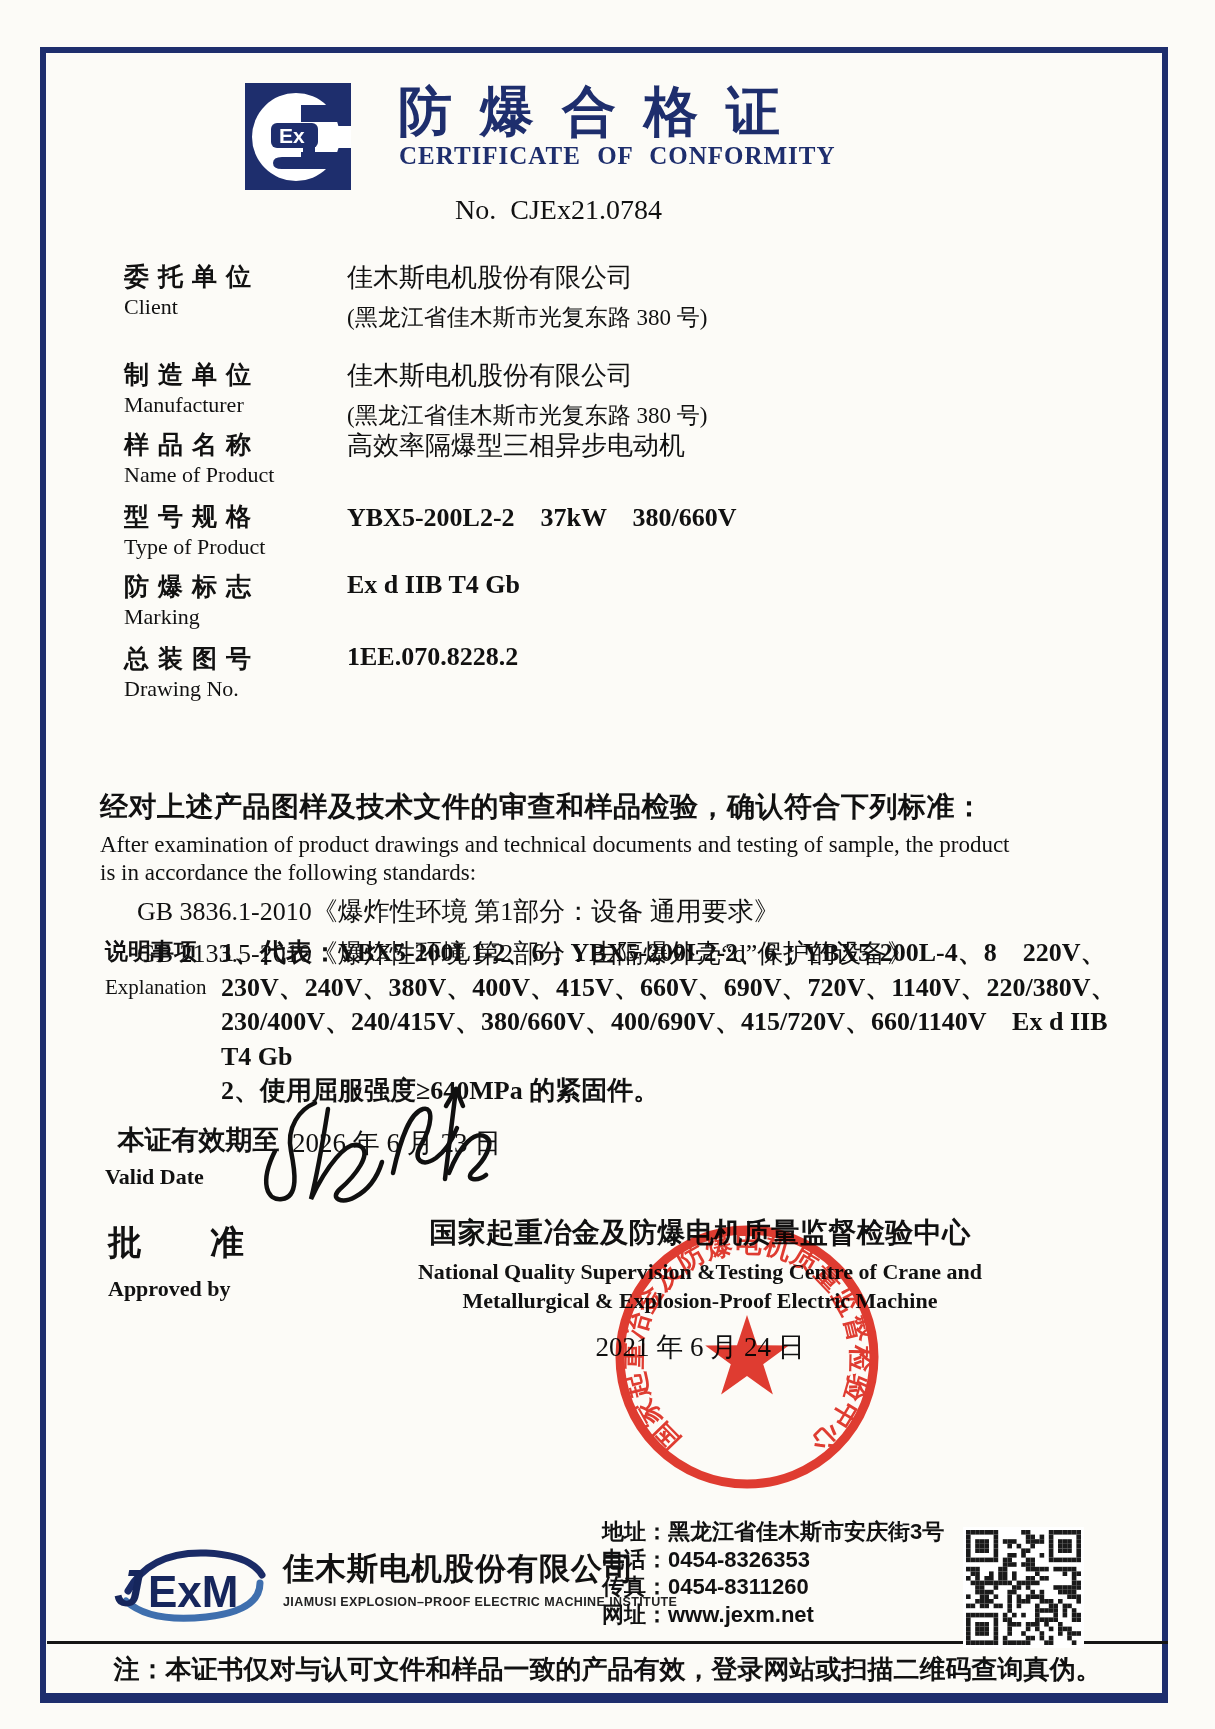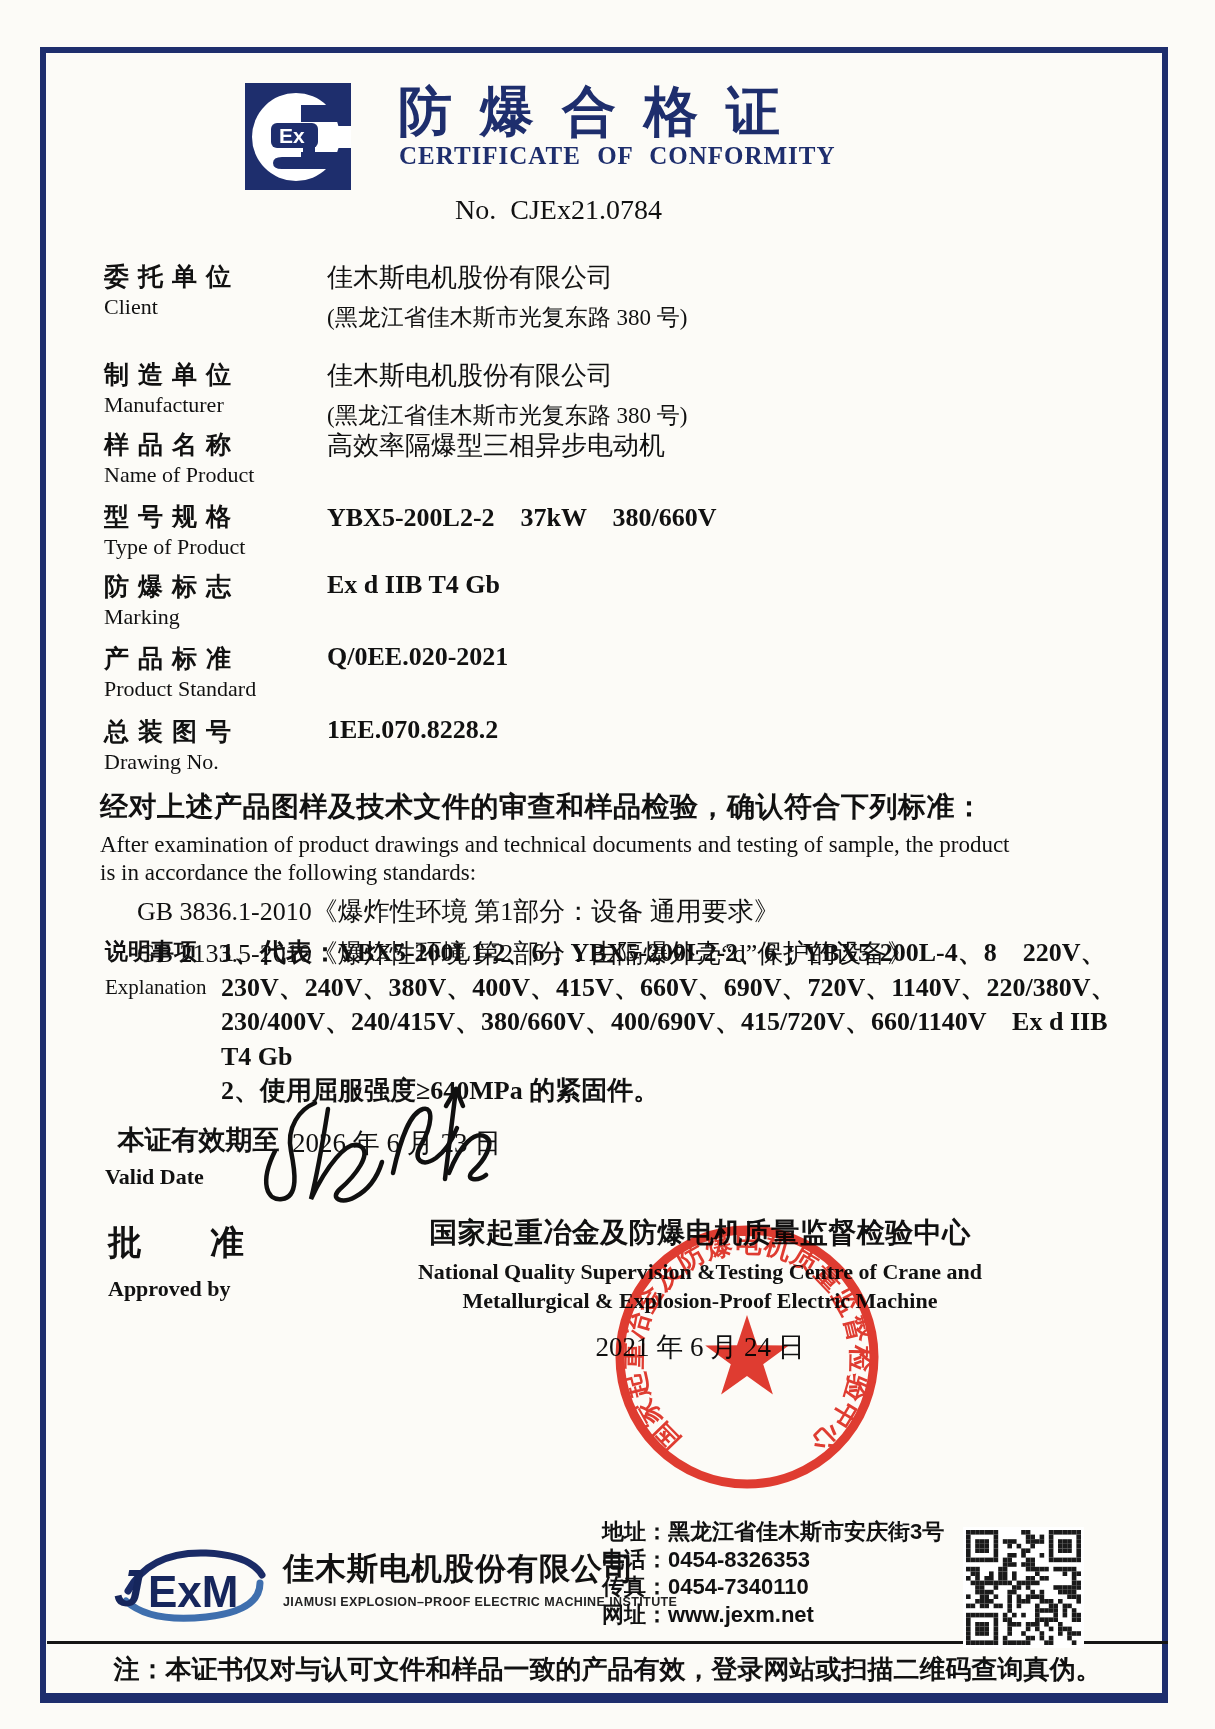--- a/index.html
+++ b/index.html
@@ -8,21 +8,21 @@
   .frame{position:absolute;left:40px;top:47px;width:1128px;height:1656px;box-sizing:border-box;
          border:6px solid #1e2e6d;border-bottom-width:10px;}
   
   .logo-ex{position:absolute;left:245px;top:83px;width:106px;height:107px;}
   .title{position:absolute;left:398px;top:76px;font-size:54px;font-weight:bold;color:#1e2e6d;
          letter-spacing:28px;white-space:nowrap;}
   .subtitle{position:absolute;left:399px;top:142px;font-size:25px;font-weight:bold;color:#1e2e6d;
             letter-spacing:1px;word-spacing:9px;white-space:nowrap;}
   .cert-no{position:absolute;left:455px;top:194px;font-size:28px;display:flex;gap:14px;white-space:nowrap;}
   
-  .fields{position:absolute;left:104px;top:260px;width:990px;}
+  .fields{position:absolute;left:124px;top:260px;width:990px;}
   .field-row{display:flex;}
   .field-row:nth-child(1){height:98px}
   .field-row:nth-child(2){height:70px}
   .field-row:nth-child(3){height:72px}
   .field-row:nth-child(4){height:70px}
   .field-row:nth-child(5){height:72px}
   .field-row:nth-child(6){height:73px}
   .f-label{width:223px;flex:none;}
   .f-zh{font-size:25px;font-weight:bold;letter-spacing:9px;white-space:nowrap;
         font-family:"Liberation Sans","DejaVu Sans",sans-serif;}
@@ -149,29 +149,20 @@
       <div class="f-label">
           <div class="f-zh">防爆标志</div>
         <div class="f-en">Marking</div>
         </div>
       <div class="f-value">
           <div class="f-v1">Ex d IIB T4 Gb</div>
         </div>
     </div>
     <div class="field-row">
       <div class="f-label">
-          <div class="f-zh">产品标准</div>
-        <div class="f-en">Product Standard</div>
-        </div>
-      <div class="f-value">
-          <div class="f-v1">Q/0EE.020-2021</div>
-        </div>
-    </div>
-    <div class="field-row">
-      <div class="f-label">
           <div class="f-zh">总装图号</div>
         <div class="f-en">Drawing No.</div>
         </div>
       <div class="f-value">
           <div class="f-v1">1EE.070.8228.2</div>
         </div>
     </div>
   </div>
 
   <div class="statement">
@@ -252,21 +243,21 @@
     </svg>
   </div>
   <div class="inst-names">
     <div class="n-zh">佳木斯电机股份有限公司</div>
     <div class="n-en">JIAMUSI EXPLOSION–PROOF ELECTRIC MACHINE INSTITUTE</div>
   </div>
 
   <div class="contact">
     <div class="c-row"><span>地址：</span><span>黑龙江省佳木斯市安庆街3号</span></div>
     <div class="c-row"><span>电话：</span><span>0454-8326353</span></div>
-    <div class="c-row"><span>传真：</span><span>0454-7340110</span></div>
+    <div class="c-row"><span>传真：</span><span>0454-8311260</span></div>
     <div class="c-row"><span>网址：</span><span>www.jexm.net</span></div>
   </div>
 
   <svg id="qr" class="qr" width="121" height="121" viewBox="0 0 121 121">
     <rect width="121" height="121" fill="#ffffff"></rect>
   <rect x="3" y="3" width="4.6" height="4.6" fill="#1a1a1a"></rect>
       <rect x="7.6" y="3" width="4.6" height="4.6" fill="#1a1a1a"></rect>
       <rect x="12.2" y="3" width="4.6" height="4.6" fill="#1a1a1a"></rect>
       <rect x="16.799999999999997" y="3" width="4.6" height="4.6" fill="#1a1a1a"></rect>
       <rect x="21.4" y="3" width="4.6" height="4.6" fill="#1a1a1a"></rect>

